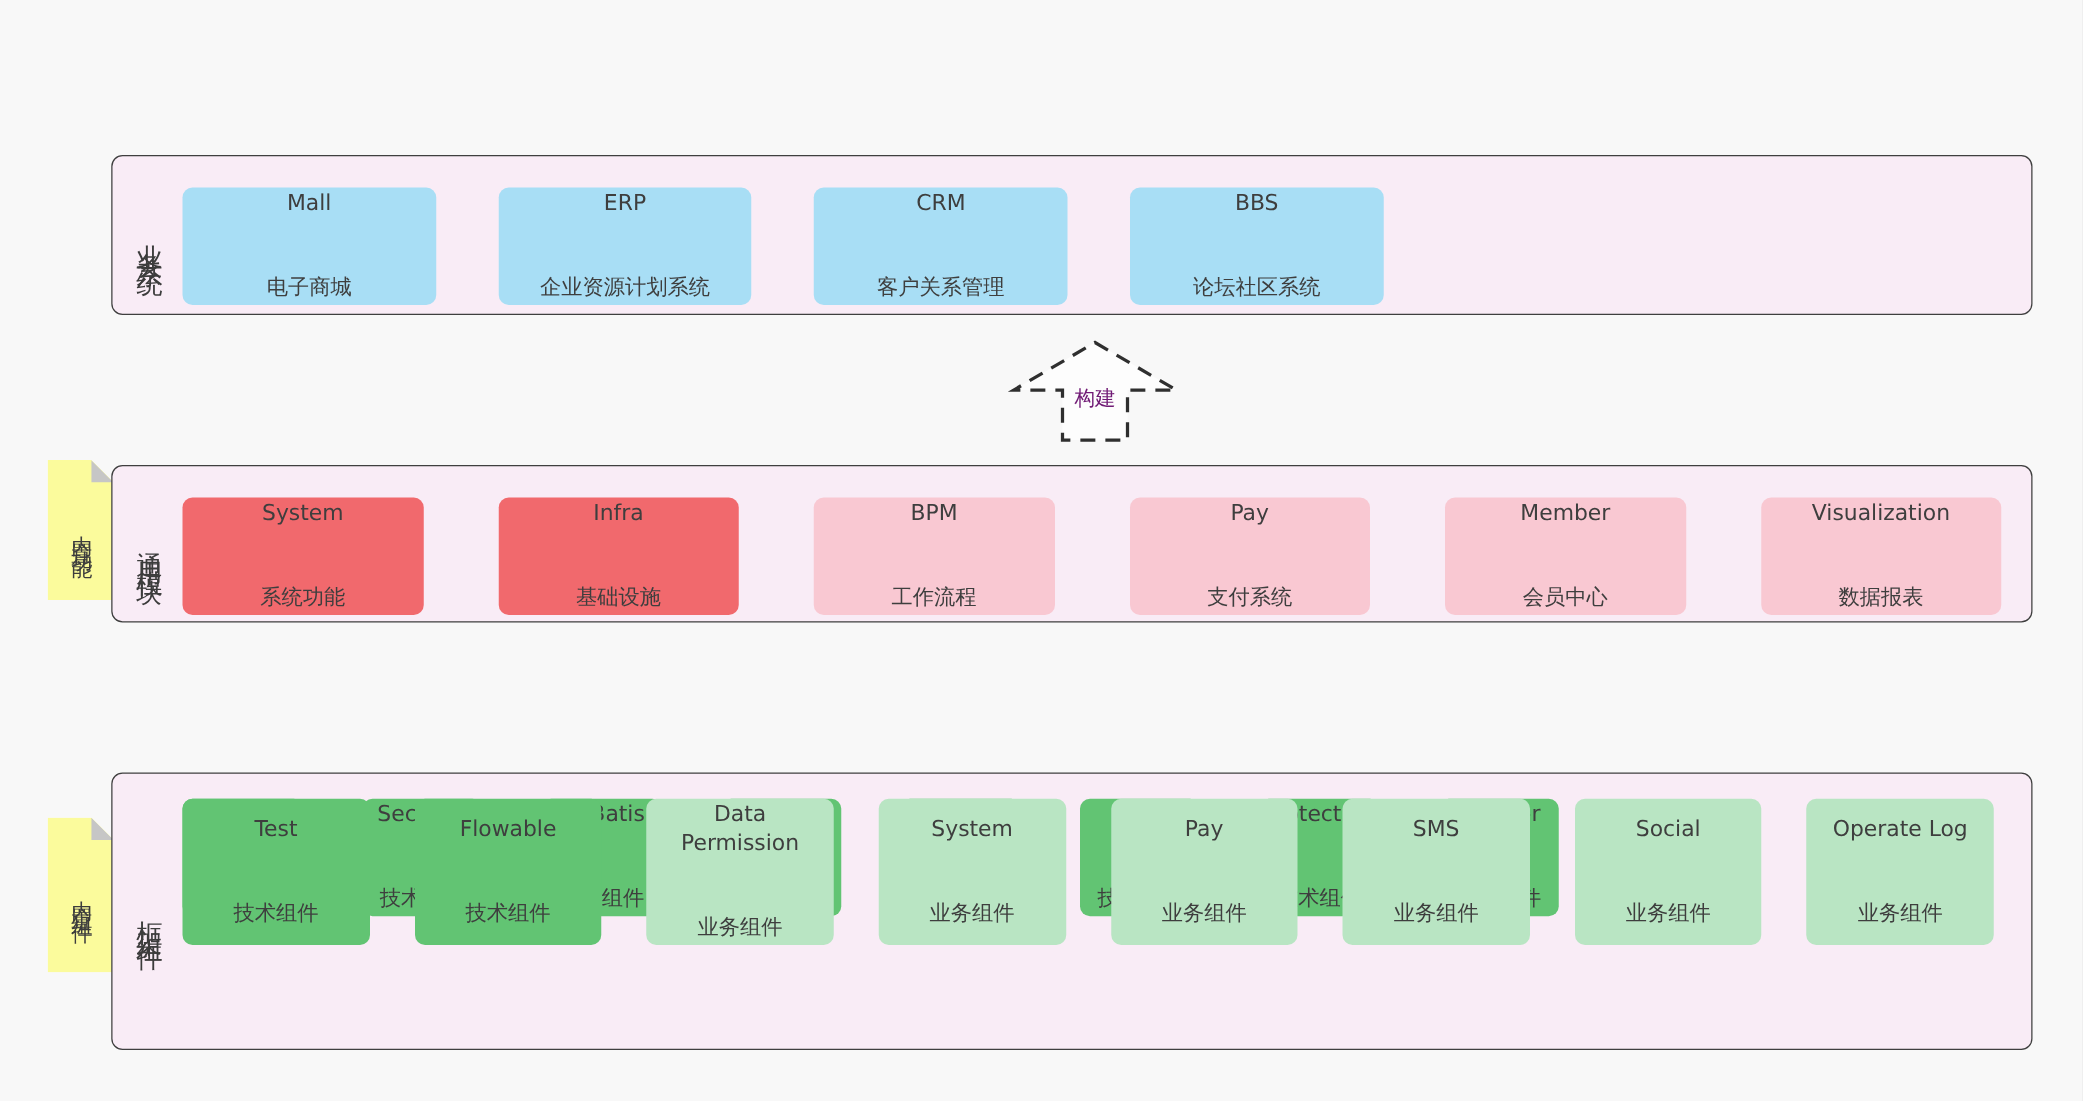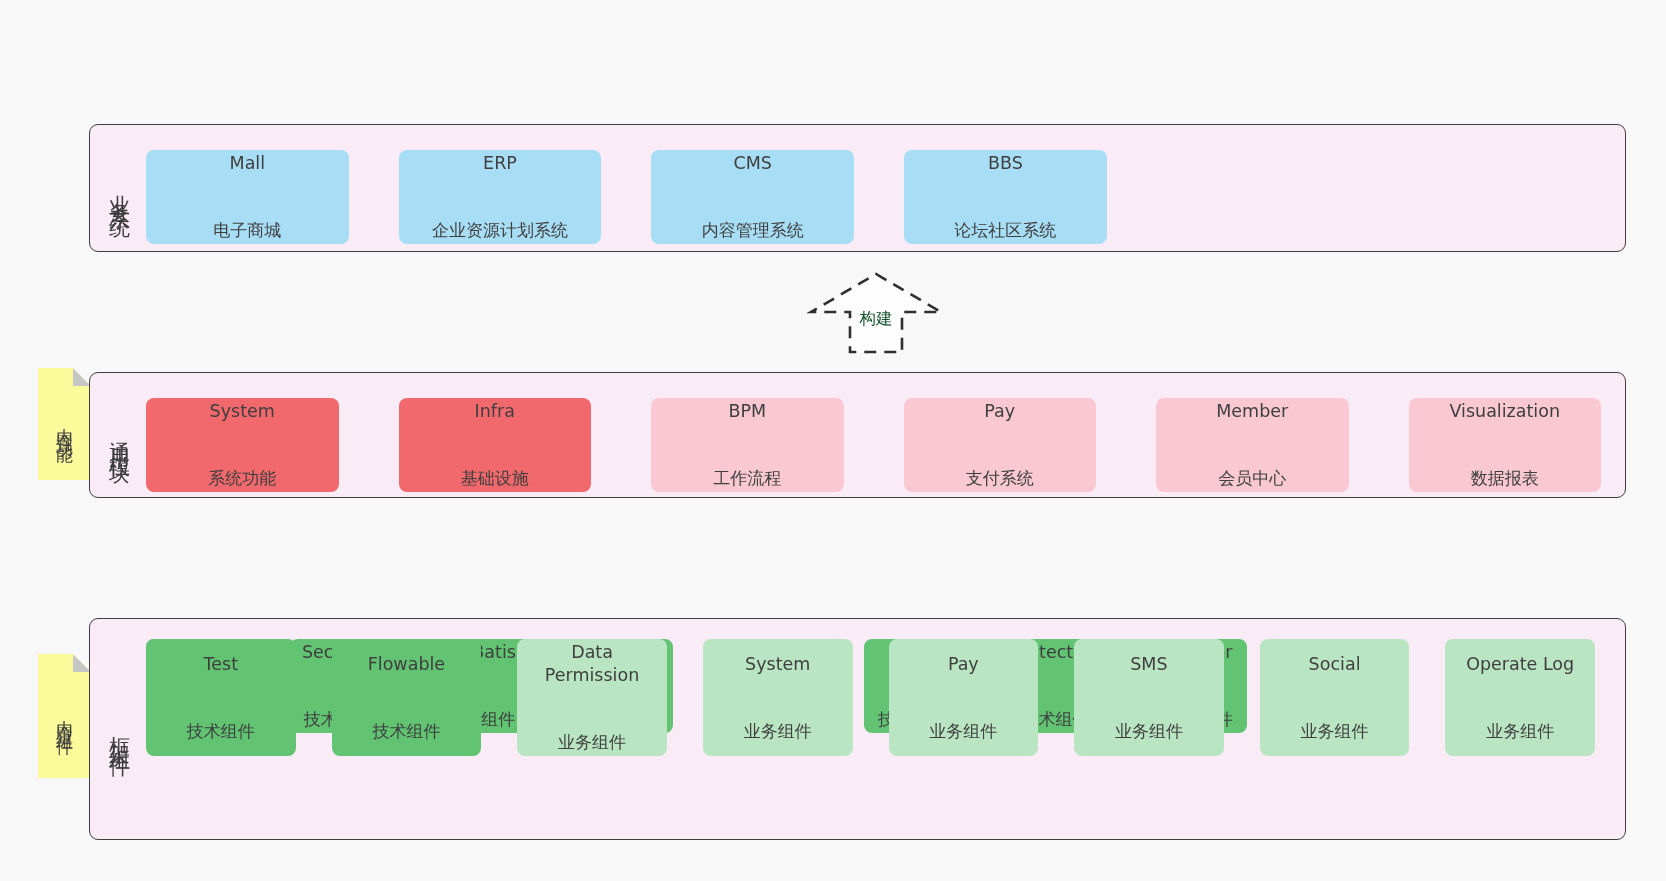--- a/index.html
+++ b/index.html
@@ -47,21 +47,21 @@
   
   .arrow{position:absolute;width:134px;height:82px;}
   .arrow svg{position:absolute;left:0;top:0;overflow:visible;}
   .arrow-shape{
     fill:#fdfdfd;
     stroke:#2f2f2f;stroke-width:2.6;
     stroke-dasharray:12 8;stroke-linecap:butt;stroke-linejoin:miter;
   }
   .arrow-label{
     position:absolute;left:50%;top:36px;transform:translateX(-50%);
-    background:#fdfdfd;padding:0 3px;font-size:16.5px;color:#14532d;white-space:nowrap;
+    background:#fdfdfd;padding:0 3px;font-size:16.5px;color:#701a75;white-space:nowrap;
   }
   
   .note{
     position:absolute;width:53px;
     background:var(--note_yellow,#fbfb9c);
     clip-path:polygon(0 0,calc(100% - 18px) 0,100% 18px,100% 100%,0 100%);
     display:flex;align-items:center;justify-content:center;
   }
   .note .fold{position:absolute;right:0;top:0;}
   .note-text{
@@ -95,22 +95,22 @@
     <div class="grid cols6" style="left:56px;right:13px;top:25px;bottom:19px;gap:50px;">
         <div class="box blue">
           <div class="box-name">Mall</div>
           <div class="box-desc">电子商城</div>
         </div>
         <div class="box blue">
           <div class="box-name">ERP</div>
           <div class="box-desc">企业资源计划系统</div>
         </div>
         <div class="box blue">
-          <div class="box-name">CMS</div>
-          <div class="box-desc">内容管理系统</div>
+          <div class="box-name">CRM</div>
+          <div class="box-desc">客户关系管理</div>
         </div>
         <div class="box blue">
           <div class="box-name">BBS</div>
           <div class="box-desc">论坛社区系统</div>
         </div>
       </div>
   </section>
 
   <div class="arrow" style="left:809px;top:272px;">
     <svg width="134" height="82" viewBox="0 0 134 82">

